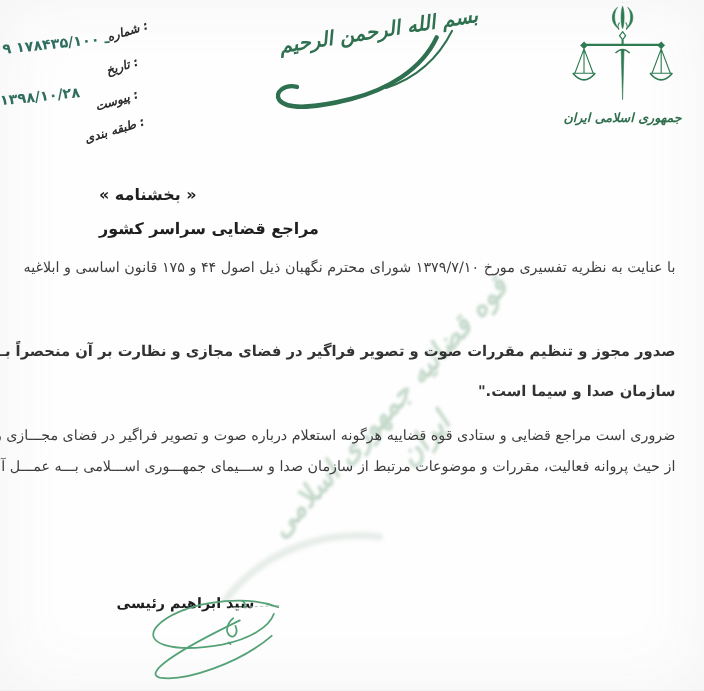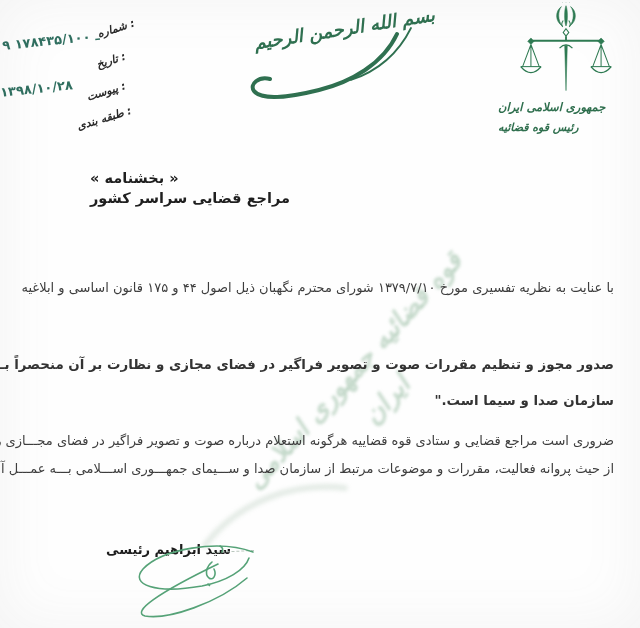--- a/index.html
+++ b/index.html
@@ -21,34 +21,34 @@
     font-family:"DejaVu Sans",sans-serif;
   }
   
   .bismillah-wrap{position:absolute;left:225px;top:0;width:215px;height:120px;}
   .bismillah-text{
     position:absolute;top:18px;right:4px;color:#2f7050;font-size:18px;
     font-weight:bold;font-style:italic;transform:rotate(-9deg);white-space:nowrap;
   }
   .bismillah-swoosh{position:absolute;left:0;top:0;}
   
-  .emblem-block{position:absolute;left:498px;top:2px;width:136px;text-align:left;}
+  .emblem-block{position:absolute;left:498px;top:2px;width:136px;text-align:center;}
   .emblem-svg{display:block;margin:0 auto;}
   .emblem-country{color:#2f6f4e;font-size:11.5px;font-weight:bold;font-style:italic;margin-top:2px;white-space:nowrap;}
   .emblem-office{color:#2f6f4e;font-size:11px;font-weight:bold;font-style:italic;margin-top:7px;white-space:nowrap;}
   
   .title-block{position:absolute;left:90px;right:25px;top:170px;text-align:left;}
   .doc-title{font-size:14.5px;font-weight:bold;color:#1f1f1f;}
-  .doc-addressee{font-size:14.5px;font-weight:bold;color:#1f1f1f;margin-top:4px;}
+  .doc-addressee{font-size:14.5px;font-weight:bold;color:#1f1f1f;margin-top:15px;}
   
   .body-area{position:absolute;left:28px;right:26px;top:0;height:628px;}
   .bline{
     position:absolute;left:0;right:0;direction:rtl;color:#3d3d3d;
     font-size:13px;line-height:20px;white-space:nowrap;
-    text-align:justify;text-align-last:justify;margin-top:44px;
+    text-align:justify;text-align-last:justify;
   }
   .bline.bold{font-weight:bold;color:#333;font-size:13.4px;}
   .bline.natural{text-align:right;text-align-last:right;white-space:normal;}
   .bline .seg-bold{font-weight:bold;color:#333;}
   .indent-r{padding-right:37px;}
   
   .watermark{
     position:absolute;left:195px;top:265px;width:350px;height:240px;
     display:flex;flex-direction:column;justify-content:center;align-items:center;
     transform:rotate(-48deg);color:rgba(148,185,158,0.55);
@@ -125,21 +125,20 @@
           <path d="M88,46 L79,70 M88,46 L97,70 M88,46 V70"></path>
           <path d="M77,70 Q88,83 99,70" stroke-width="1.6"></path>
           <path d="M77,70 H99"></path>
         </g>
 
         <path d="M48.6,47 L50,96 L51.4,47 Z" stroke-width="0.6"></path>
         <path d="M43,50 Q50,43 57,50" fill="none" stroke-width="1.4"></path>
       </g>
     </svg>
     <div class="emblem-country">جمهوری اسلامی ایران</div>
-    <div class="emblem-office">رئیس قوه قضائیه</div>
   </div>
 
   <div class="title-block">
     <div class="doc-title">« بخشنامه »</div>
     <div class="doc-addressee">مراجع قضایی سراسر کشور</div>
   </div>
 
   <div class="body-area">
     <div class="bline" dir="rtl" style="top:234px">با عنایت به نظریه تفسیری مورخ ۱۳۷۹/۷/۱۰ شورای محترم نگهبان ذیل اصول ۴۴ و ۱۷۵ قانون اساسی و ابلاغیه</div>
 

